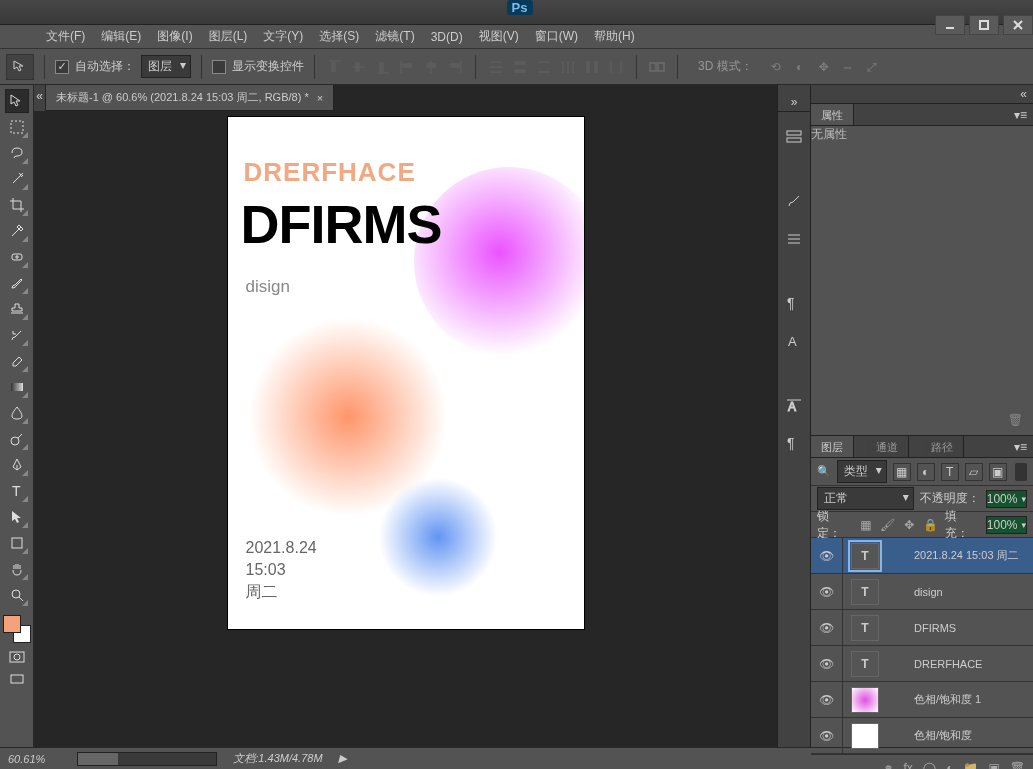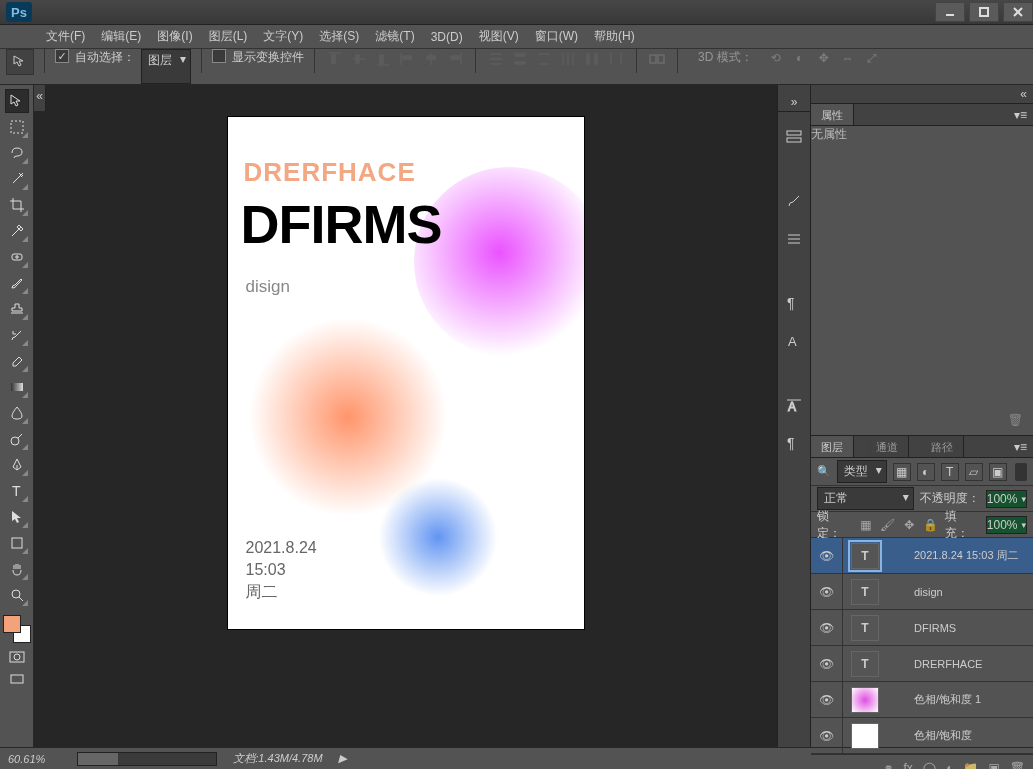--- a/index.html
+++ b/index.html
@@ -1,30 +1,30 @@
 <!DOCTYPE html>
 <html><head>
 <meta charset="utf-8">
 <style>
 * { margin: 0; padding: 0; box-sizing: border-box; font-family: "Microsoft YaHei", sans-serif; }
 body { background: #535353; color: #ccc; font-size: 12px; overflow: hidden; width: 1033px; height: 769px; position: relative; }
 
 
-.titlebar { height: 25px; background: linear-gradient(#474747,#383838); display: flex; align-items: center; border-bottom: 1px solid #222; }
+.titlebar { height: 25px; background: linear-gradient(#474747,#383838); display: flex; align-items: center; border-bottom: 1px solid #222; flex-direction: column; }
 .ps-logo { width: 26px; height: 20px; margin-left: 6px; background: #083a5a; border-radius: 3px; display: flex; align-items: center; justify-content: center; color: #7fbce8; font-weight: bold; font-size: 13px; }
 .window-controls { margin-left: auto; display: flex; }
 .win-btn { width: 30px; height: 20px; background: #5a5a5a; margin-left: 4px; display: flex; align-items: center; justify-content: center; box-shadow: inset 0 0 0 1px #444; cursor: pointer; }
 .win-btn svg { width: 12px; height: 12px; stroke: #ddd; stroke-width: 2; fill: none; }
 
 
 .menubar { height: 24px; background: #535353; display: flex; align-items: center; padding-left: 38px; border-bottom: 1px solid #333; }
 .menubar span { padding: 4px 8px; cursor: pointer; }
 
 
-.optbar { height: 36px; background: #535353; display: flex; border-bottom: 1px solid #282828; padding-left: 6px; gap: 6px; }
+.optbar { height: 36px; background: #535353; display: flex; align-items: center; border-bottom: 1px solid #282828; padding-left: 6px; gap: 6px; }
 .opt-tool { width: 28px; height: 26px; display: flex; align-items: center; justify-content: center; background: #424242; border: 1px solid #333; }
 .divider-v { width: 1px; height: 24px; background: #333; margin: 0 4px; }
 .chk { width: 14px; height: 14px; border: 1px solid #888; background: #3a3a3a; display: inline-flex; align-items: center; justify-content: center; }
 .chk.checked::after { content: "✓"; color: #ccc; font-size: 11px; }
 .dropdown { background: #3a3a3a; border: 1px solid #222; padding: 2px 18px 2px 6px; position: relative; }
 .dropdown::after { content: "▾"; position: absolute; right: 4px; top: 2px; }
 .opt-disabled { opacity: .4; }
 .align-group { display: flex; gap: 4px; }
 .align-ico { width: 20px; height: 20px; display: flex; align-items: center; justify-content: center; opacity: .35; }
 .align-ico svg { stroke: #999; stroke-width: 1.5; }
@@ -376,20 +376,26 @@
     <div class="mini-tool no-fly">
         <svg width="16" height="12" stroke="#ddd" fill="none">
           <rect x="2" y="2" width="12" height="8"></rect>
         </svg>
       </div>
   </div>
 
   <div class="doc-wrap">
     <div style="display:flex; align-items:stretch; height:26px;">
       <div class="left-collapse">«</div>
+      <div class="doc-tabs">
+        <div class="doc-tab">
+          <span>未标题-1 @ 60.6% (2021.8.24 15:03 周二, RGB/8) *</span>
+          <span class="close">×</span>
+        </div>
+      </div>
     </div>
     <div class="canvas-area">
       <div class="canvas">
         <div class="circle c-pink"></div>
         <div class="circle c-orange"></div>
         <div class="circle c-blue"></div>
         <div class="ctxt t1">DRERFHACE</div>
         <div class="ctxt t2">DFIRMS</div>
         <div class="ctxt t3">disign</div>
         <div class="ctxt t4">

